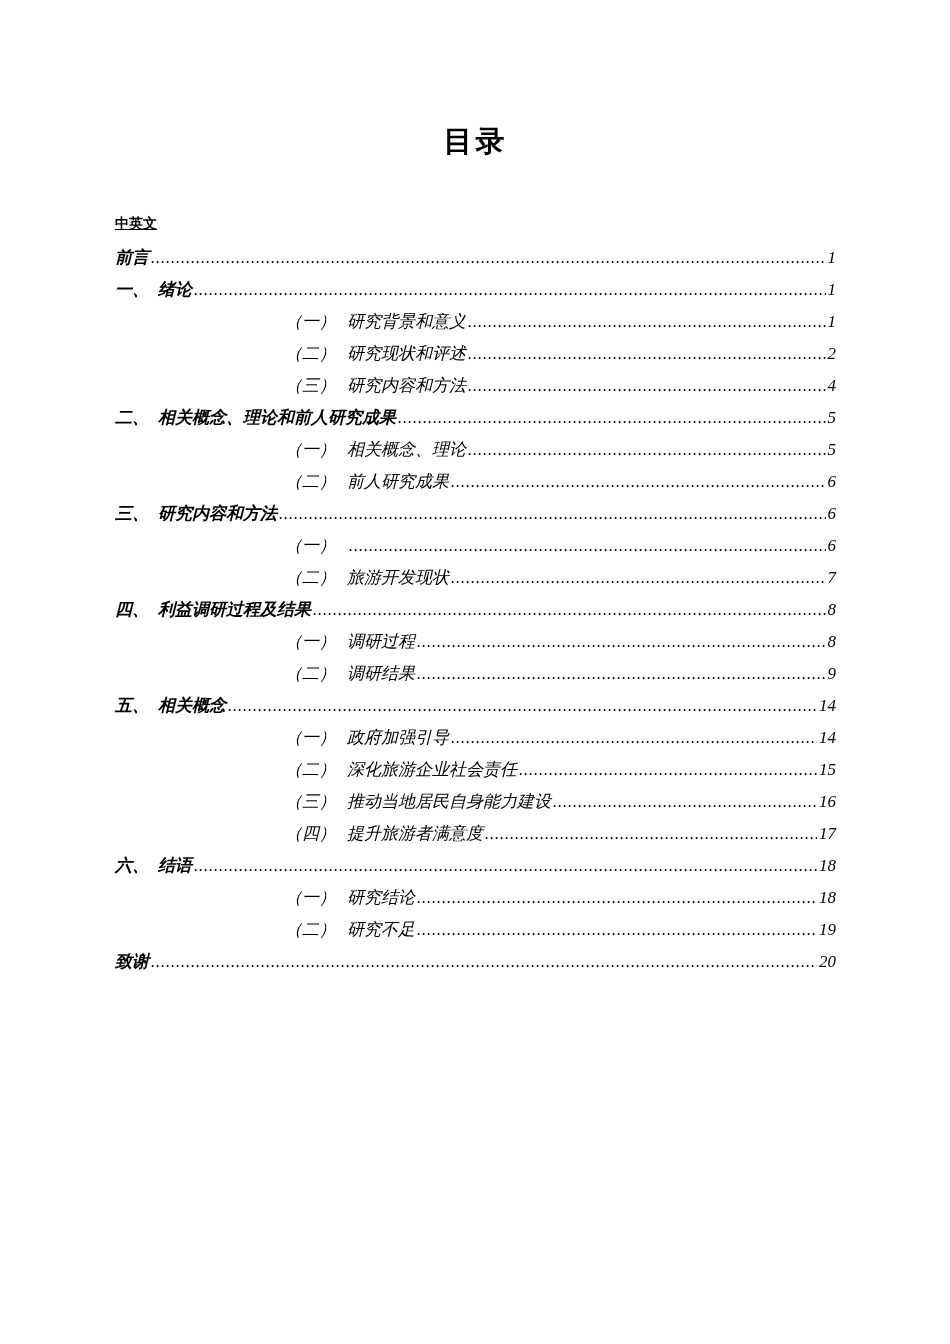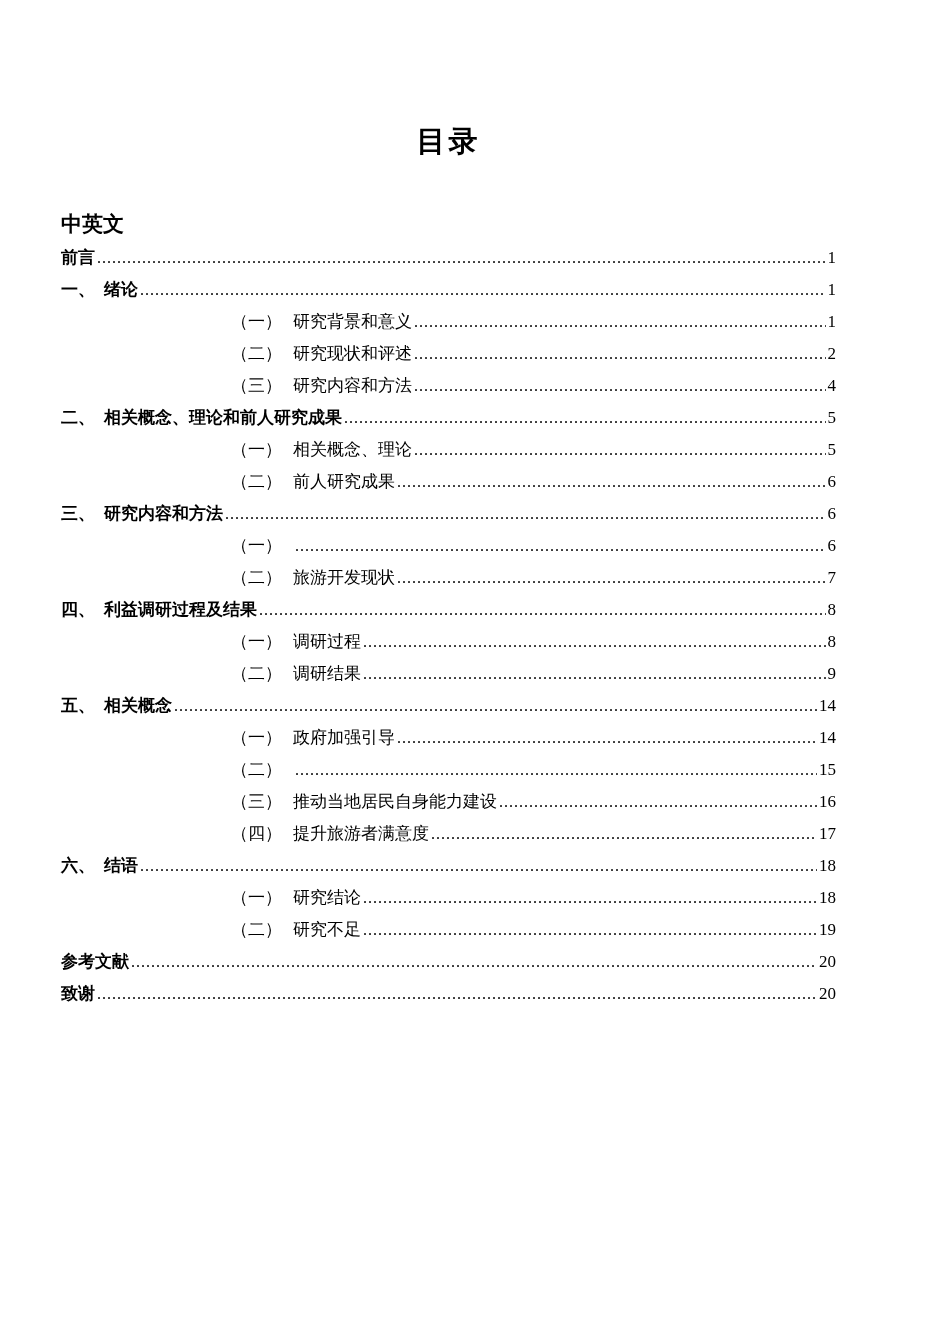--- a/index.html
+++ b/index.html
@@ -9,37 +9,38 @@
   }
   body {
     width: 950px;
     height: 1344px;
     font-family: "Liberation Serif", "DejaVu Serif", serif;
     color: #000000;
     position: relative;
     overflow: hidden;
   }
   .doc {
-    padding: 126px 114px 0 61px;
+    padding: 126px 114px 0 115px;
   }
   .toc-title {
     text-align: center;
     font-size: 29px;
     font-weight: bold;
     letter-spacing: 3px;
     line-height: 30px;
     margin: 0;
   }
   .front-matter {
     margin-top: 52px;
   }
   .front-row {
     height: 32px;
     line-height: 32px;
-    font-size: 21px;
+    font-size: 14px;
+    text-decoration: underline;
   }
   .front-row .fm-bold {
     font-weight: bold;
   }
   .abstract-row {
     padding-left: 126px;
   }
   .abstract-page {
     margin-left: 30px;
     font-weight: normal;
@@ -47,20 +48,21 @@
   .toc-list {
     margin-top: 2px;
   }
   .row {
     display: flex;
     align-items: baseline;
     height: 32px;
     line-height: 32px;
     font-size: 17px;
     white-space: nowrap;
+    font-style: italic;
   }
   .row.bold {
     font-weight: bold;
   }
   .row.level1 {
     padding-left: 170px;
     font-weight: normal;
   }
   .num {
     flex: 0 0 auto;
@@ -193,20 +195,21 @@
         <span class="pagenum">14</span>
       </div>
       <div class="row level1">
         <span class="num">（一）</span>
         <span class="entry-text">政府加强引导</span>
         <span class="leader"></span>
         <span class="pagenum">14</span>
       </div>
       <div class="row level1">
         <span class="num">（二）</span>
+        <span class="entry-text">深化旅游企业社会责任</span>
         <span class="leader"></span>
         <span class="pagenum">15</span>
       </div>
       <div class="row level1">
         <span class="num">（三）</span>
         <span class="entry-text">推动当地居民自身能力建设</span>
         <span class="leader"></span>
         <span class="pagenum">16</span>
       </div>
       <div class="row level1">
@@ -227,24 +230,19 @@
         <span class="leader"></span>
         <span class="pagenum">18</span>
       </div>
       <div class="row level1">
         <span class="num">（二）</span>
         <span class="entry-text">研究不足</span>
         <span class="leader"></span>
         <span class="pagenum">19</span>
       </div>
       <div class="row level0 bold">
-        <span class="entry-text">参考文献</span>
+        <span class="entry-text">致谢</span>
         <span class="leader"></span>
         <span class="pagenum">20</span>
       </div>
-      <div class="row level0 bold">
-        <span class="entry-text">致谢</span>
-        <span class="leader"></span>
-        <span class="pagenum">20</span>
-      </div>
     </div>
 
 </div>
 
 </body></html>

